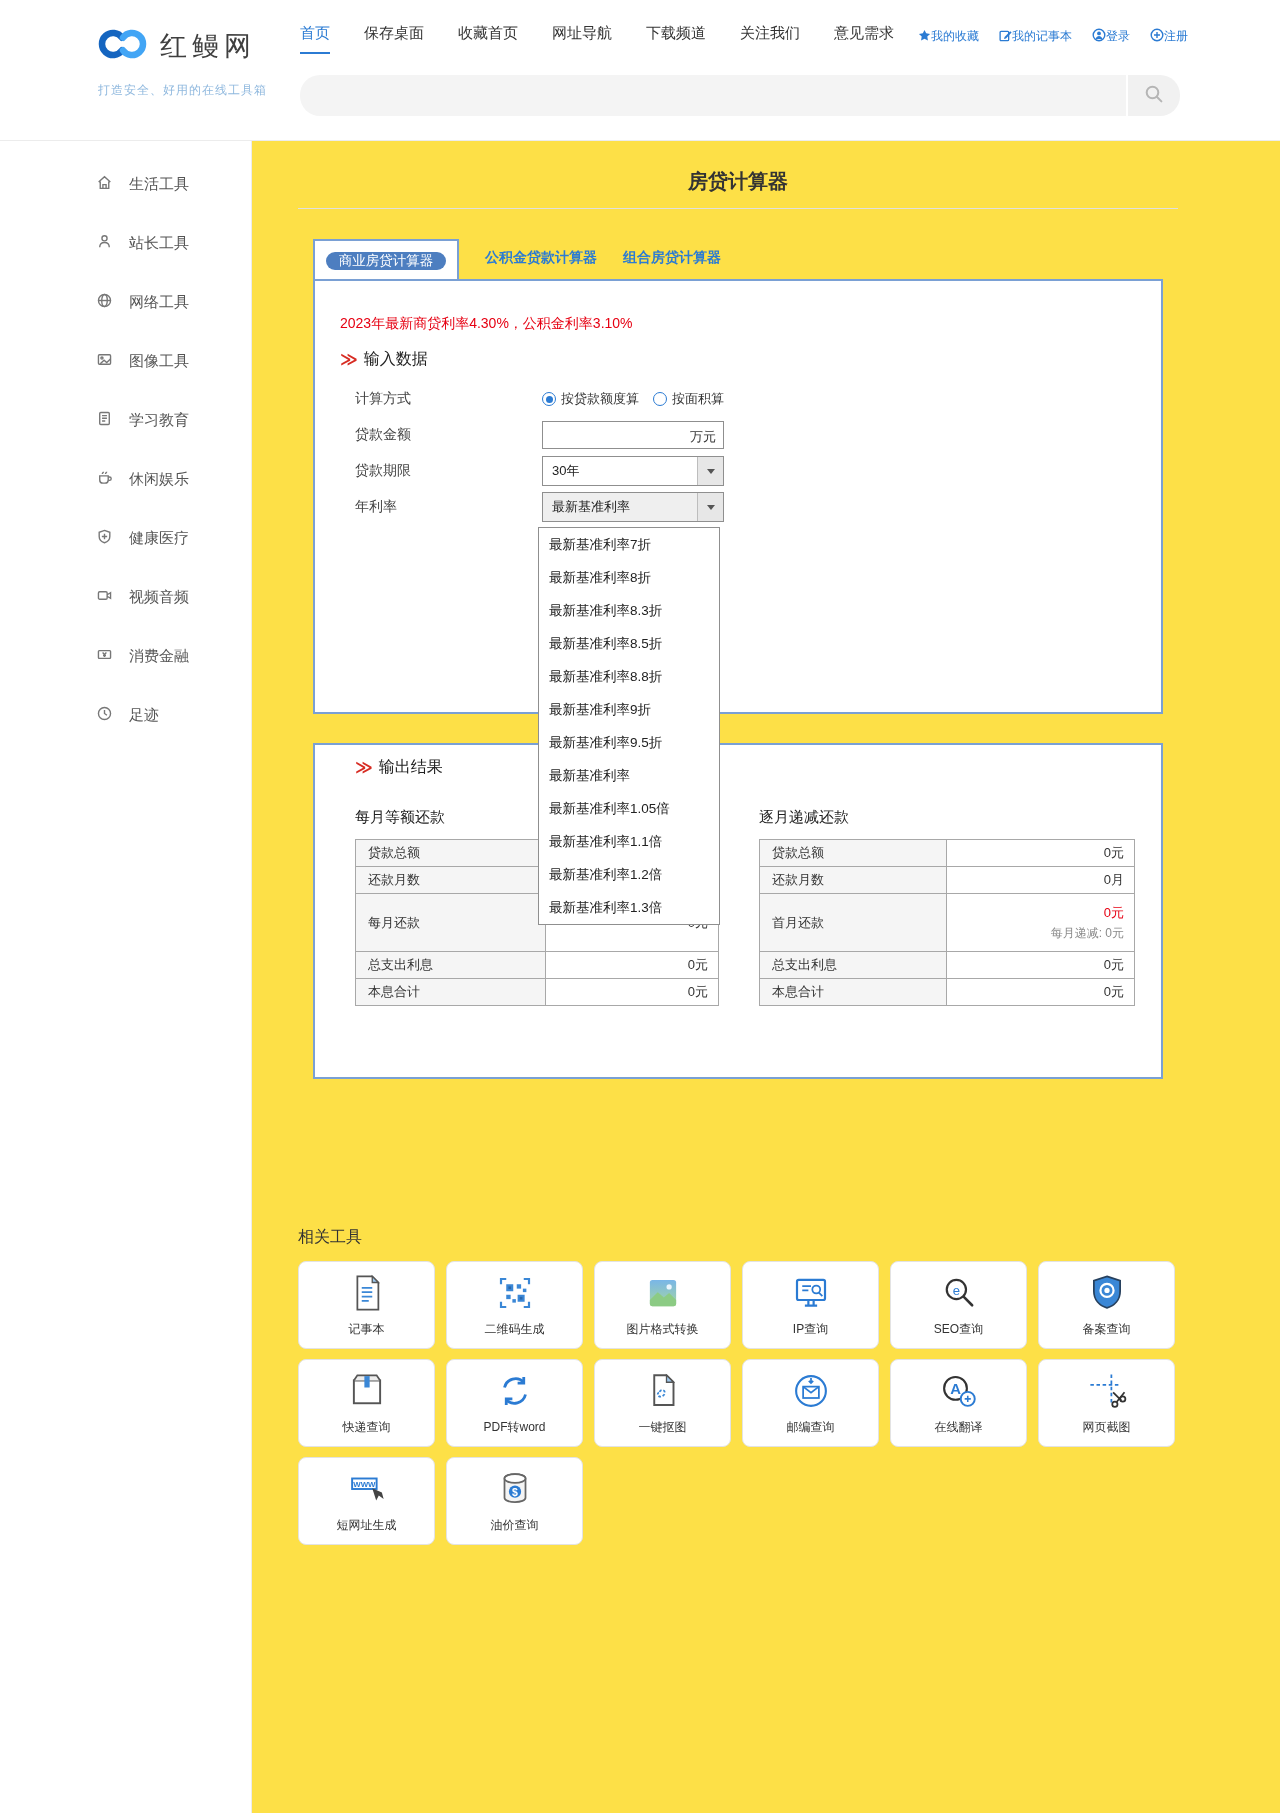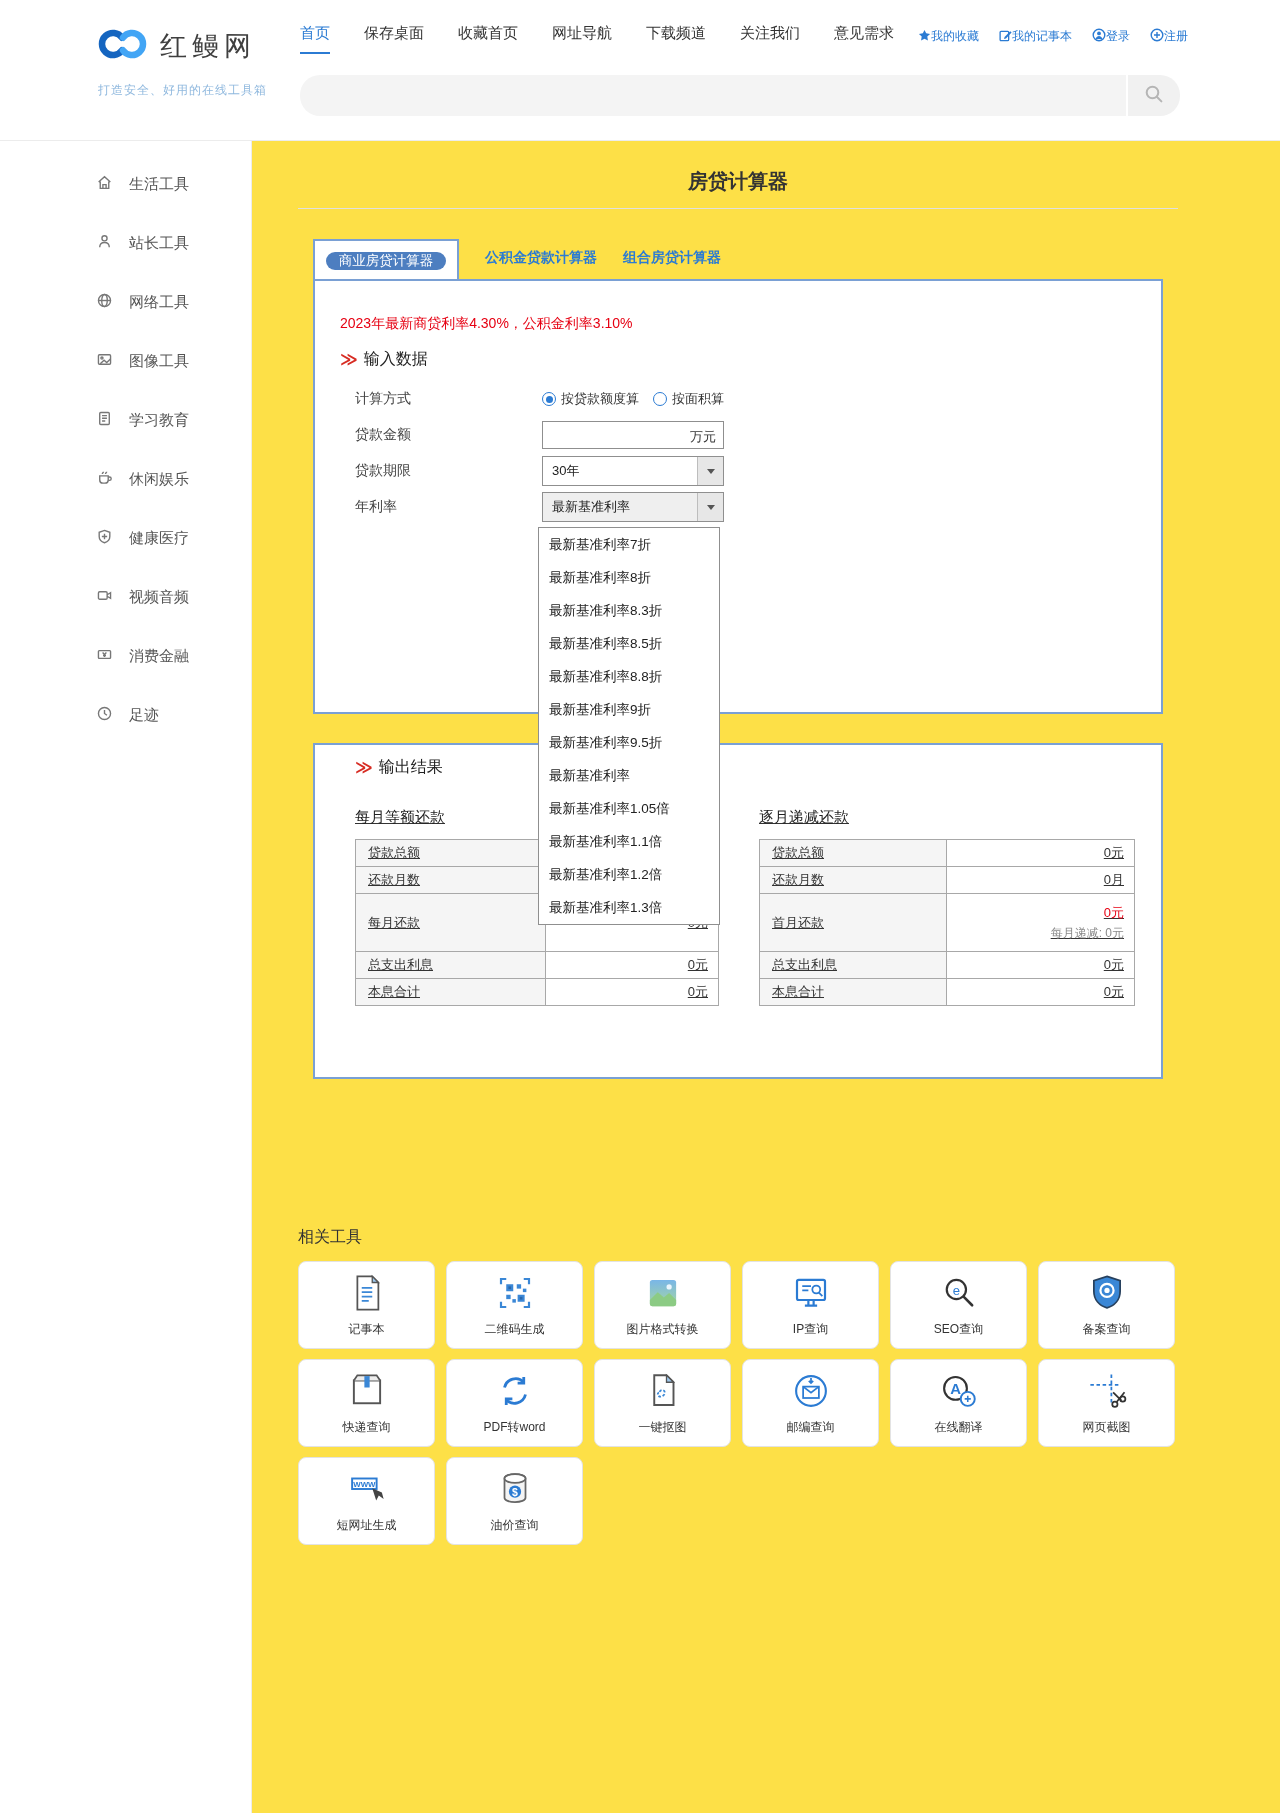--- a/index.html
+++ b/index.html
@@ -53,21 +53,21 @@
   .amount-wrap input { width:130px; height:100%; border:none; outline:none; font-size:13px; padding-left:8px; background:transparent; }
   .unit { position:absolute; right:7px; top:6px; font-size:13px; color:#333; }
   .select { width:182px; height:30px; border:1px solid #8f8f8f; background:#fff; display:flex; align-items:center; justify-content:space-between; padding-left:9px; font-size:13px; color:#222; cursor:pointer; }
   .select.grey { background:#efefef; }
   .arrow-box { width:26px; height:100%; background:#e7e7e7; border-left:1px solid #bdbdbd; display:flex; align-items:center; justify-content:center; }
   .tri { width:0; height:0; border-left:4.5px solid transparent; border-right:4.5px solid transparent; border-top:5.5px solid #555; }
   .dropdown { position:absolute; left:223px; top:246px; width:182px; background:#fff; border:1px solid #8f8f8f; z-index:30; }
   .dropdown .opt { height:33px; line-height:33px; padding-left:10px; font-size:13.5px; color:#222; cursor:pointer; }
 
   .output-panel { margin-left:15px; margin-top:29px; width:850px; height:336px; border:2px solid #7aa0d4; background:#fff; padding:12px 0 0 40px; }
-  .results { display:flex; gap:40px; margin-top:30px;text-decoration:underline; }
+  .results { display:flex; gap:40px; margin-top:30px; }
   .res-col .res-title { font-size:15px; color:#222; margin-bottom:12px; }
   table.res { border-collapse:collapse; }
   table.res td { border:1px solid #a8a8a8; font-size:13px; }
   td.rlabel { background:#f5f5f5; color:#333; padding-left:12px; }
   td.rvalue { background:#fff; text-align:right; padding-right:10px; color:#333;padding-left:12px; }
   .red { color:#e60012; }
   .sub { font-size:12px; color:#8a8a8a; margin-top:3px; }
   tr.h27 td { height:27px; }
   tr.h58 td { height:58px; }
   .t-equal td.rlabel { width:190px; } .t-equal td.rvalue { width:173px; }

